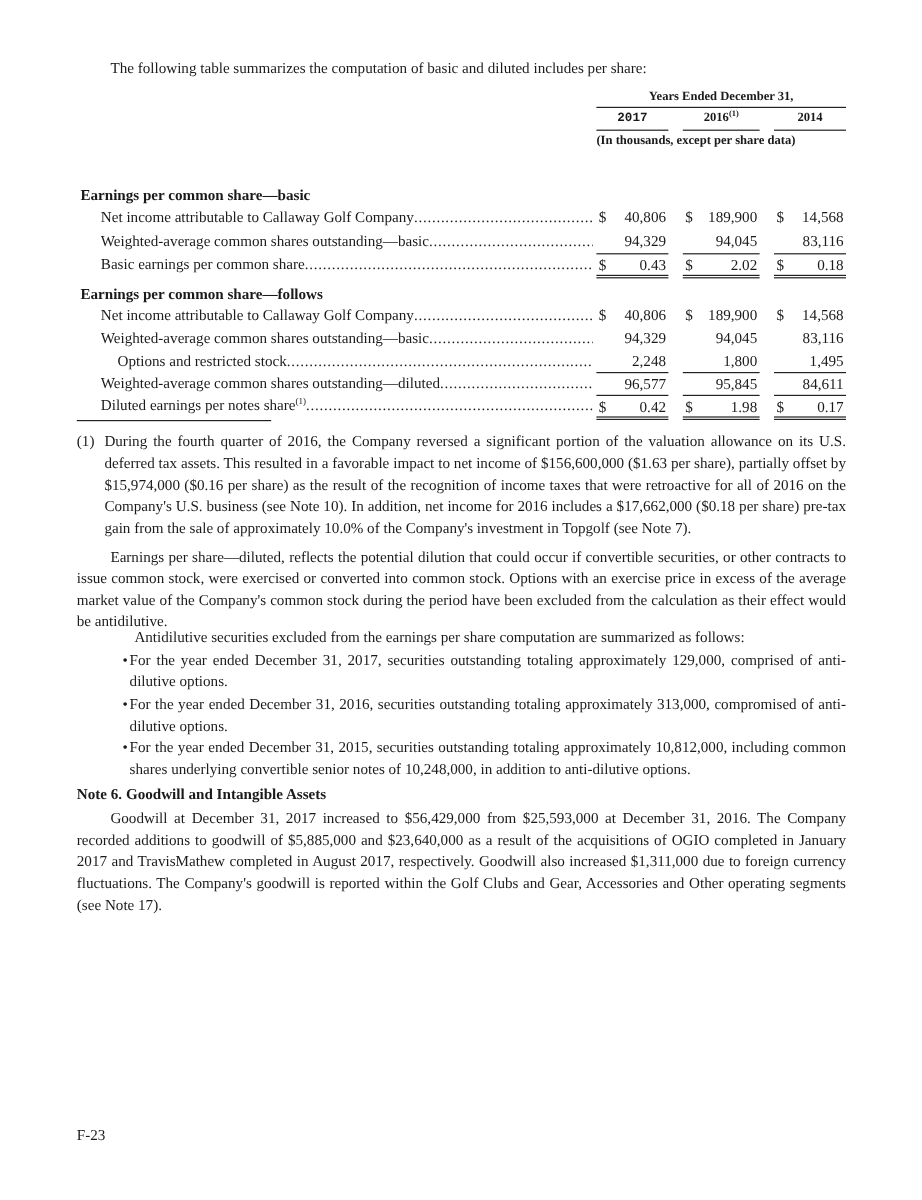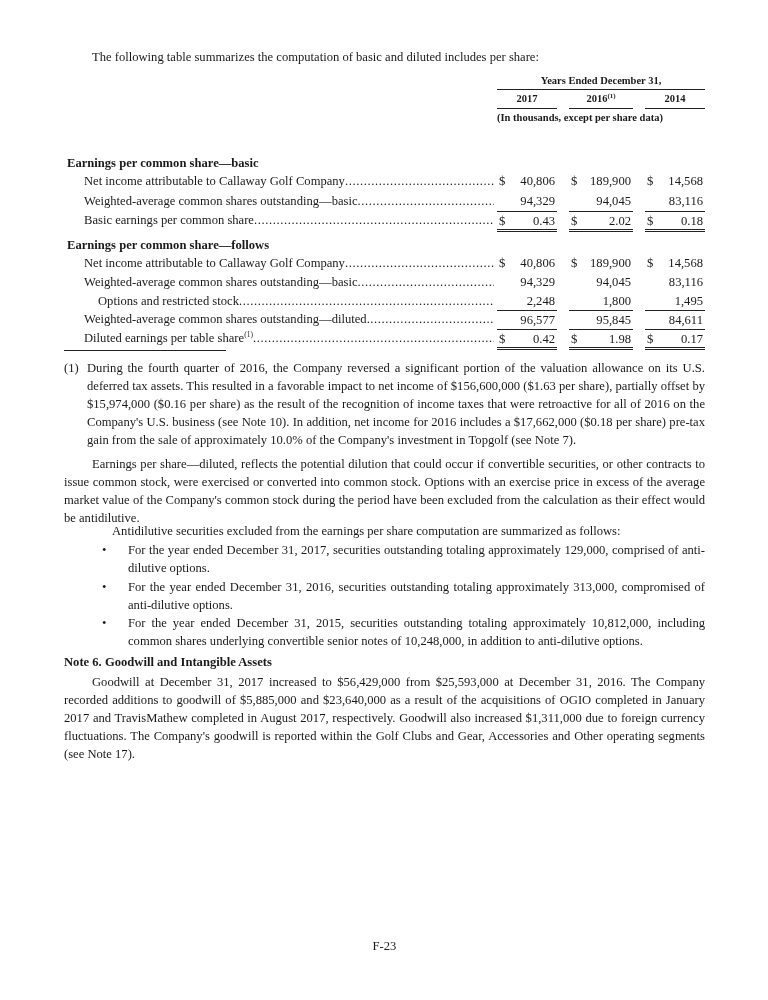--- a/index.html
+++ b/index.html
@@ -37,36 +37,36 @@
 
   .fnsep { position: absolute; top: 350px; left: 0; width: 162px; border-top: 1.3px solid #222; }
   .fn { position: absolute; top: 359px; left: 0; width: 641px; text-align: justify; }
   .fn .mark { position: absolute; left: 0; top: 0; }
   .fn .body { margin-left: 23px; text-align: justify; }
 
   .para { position: absolute; left: 0; width: 641px; text-align: justify; text-indent: 28px; }
   .para2 { position: absolute; left: 28px; width: 613px; white-space: nowrap; margin-left: 20px; }
   .bullet { position: absolute; left: 0; width: 641px; }
   .bullet .bdot { position: absolute; left: 38px; top: 0; }
-  .bullet .btxt { margin-left: 64px; text-align: justify; }
+  .bullet .btxt { margin-left: 44px; text-align: justify; }
   .note-head { position: absolute; left: 0; font-weight: bold; white-space: nowrap; }
-  .footer { position: absolute; top: 937px; left: 0; width: 641px; text-align: center; }
+  .footer { position: absolute; top: 937px; left: 0; width: 641px; }
 </style>
 </head>
 <body>
 
 <div class="page">
 
   <div class="intro">The following table summarizes the computation of basic and diluted includes per share:</div>
 
   <div class="tbl">
     <div class="years-hdr">Years Ended December 31,</div>
     <div class="topline"></div>
 
-    <div class="yr" style="left:433px;width:60px;"><span>2017</span></div>
+    <div class="yr" style="left:433px;width:60px;font-family:Liberation Mono, monospace;"><span>2017</span></div>
     <div class="yr" style="left:505px;width:64px;"><span>2016</span><sup>(1)</sup></div>
     <div class="yr" style="left:581px;width:60px;"><span>2014</span></div>
     <div class="yrline" style="left:433px;width:60px;"></div>
     <div class="yrline" style="left:505px;width:64px;"></div>
     <div class="yrline" style="left:581px;width:60px;"></div>
 
     <div class="units">(In thousands, except per share data)</div>
 
     <div class="sechead" style="top:80px;">Earnings per common share—basic</div>
 
@@ -166,21 +166,21 @@
         </div>
       <div class="cell c2 uline">
           <span class="num">95,845</span>
         </div>
       <div class="cell c3 uline">
           <span class="num">84,611</span>
         </div>
     </div>
 
     <div class="row" style="top:255px;">
-      <div class="lbl"><span>Diluted earnings per table share</span><sup>(1)</sup><span class="dots">......................................................................................................................</span></div>
+      <div class="lbl"><span>Diluted earnings per notes share</span><sup>(1)</sup><span class="dots">......................................................................................................................</span></div>
       <div class="cell c1 uline dline">
           <span class="dol">$</span>
           <span class="num">0.42</span>
         </div>
       <div class="cell c2 uline dline">
           <span class="dol">$</span>
           <span class="num">1.98</span>
         </div>
       <div class="cell c3 uline dline">
           <span class="dol">$</span>

